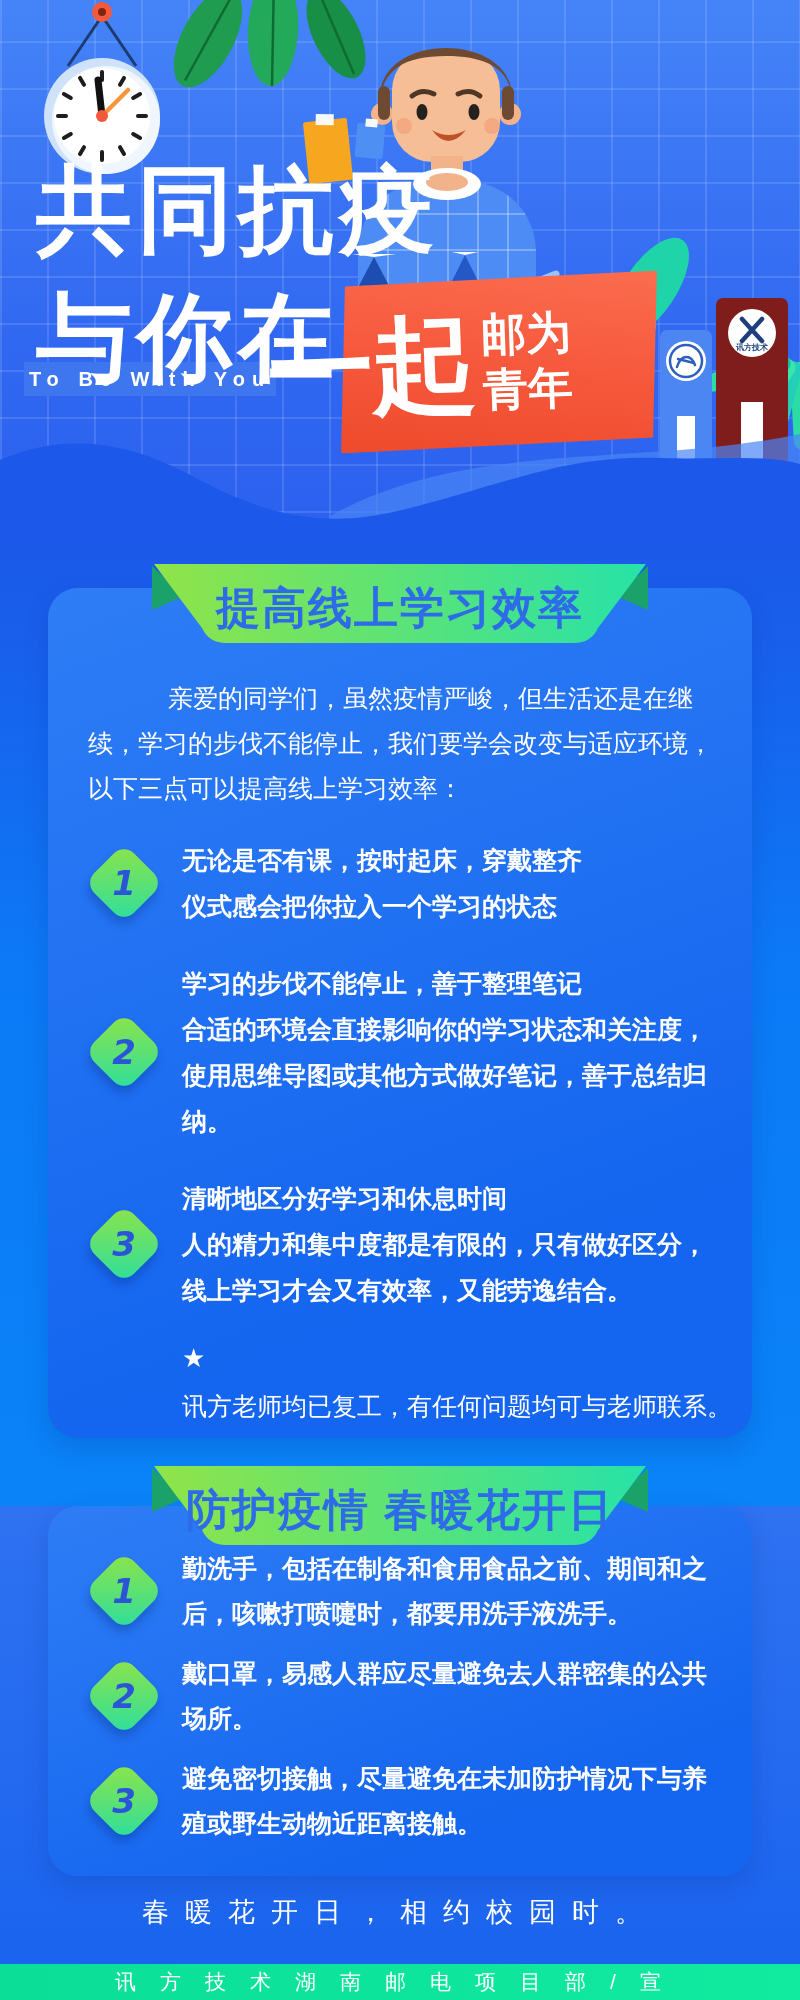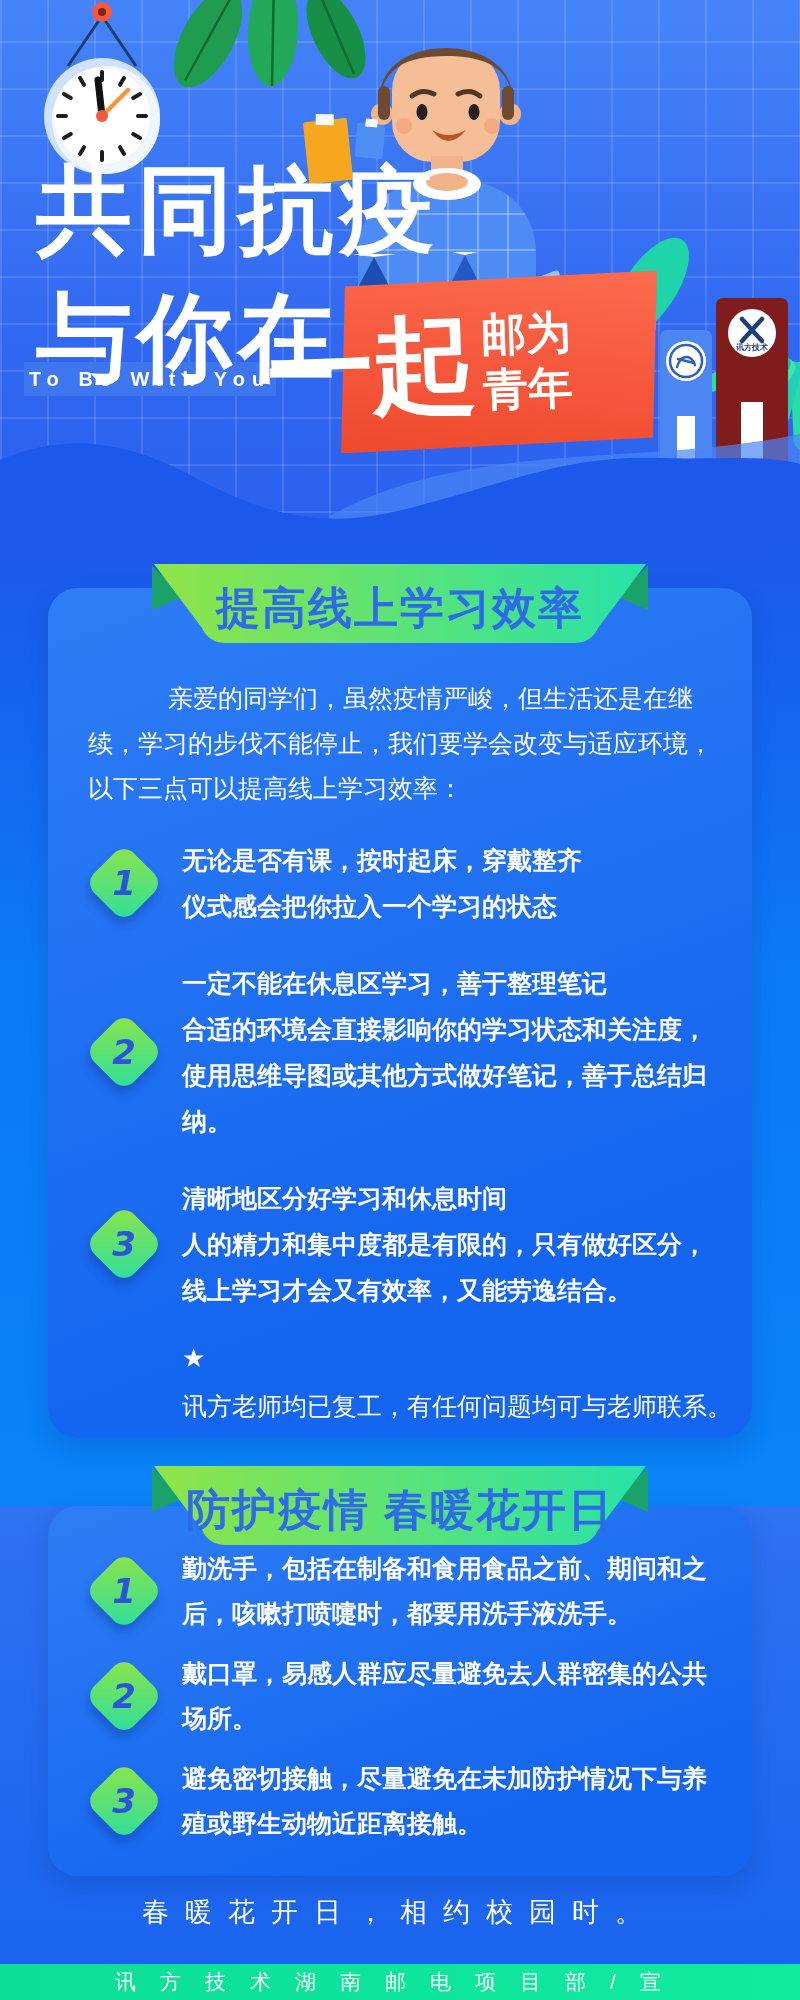--- a/index.html
+++ b/index.html
@@ -284,21 +284,21 @@
       </div>
     </div>
 
     <div class="point">
       <div class="dia-col">
         <div class="dia">
           <span>2</span>
         </div>
       </div>
       <div class="ptext">
-        <div class="pt">一定不能在休息区学习，善于整理笔记</div>
+        <div class="pt">学习的步伐不能停止，善于整理笔记</div>
         <div class="pb">合适的环境会直接影响你的学习状态和关注度，使用思维导图或其他方式做好笔记，善于总结归纳。</div>
       </div>
     </div>
 
     <div class="point">
       <div class="dia-col">
         <div class="dia">
           <span>3</span>
         </div>
       </div>

